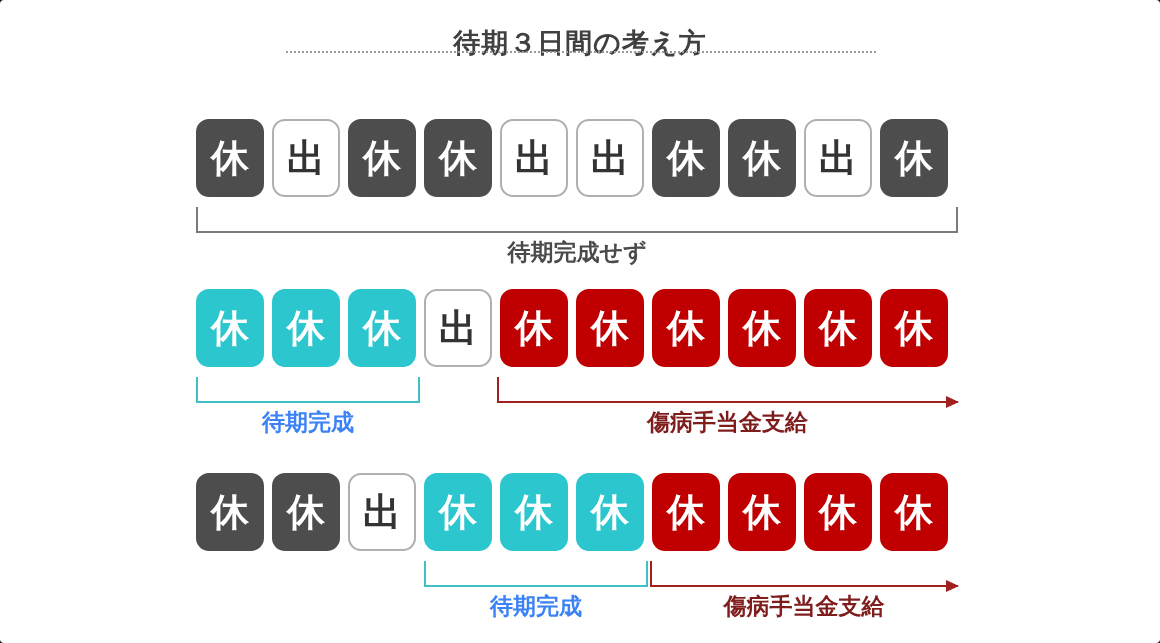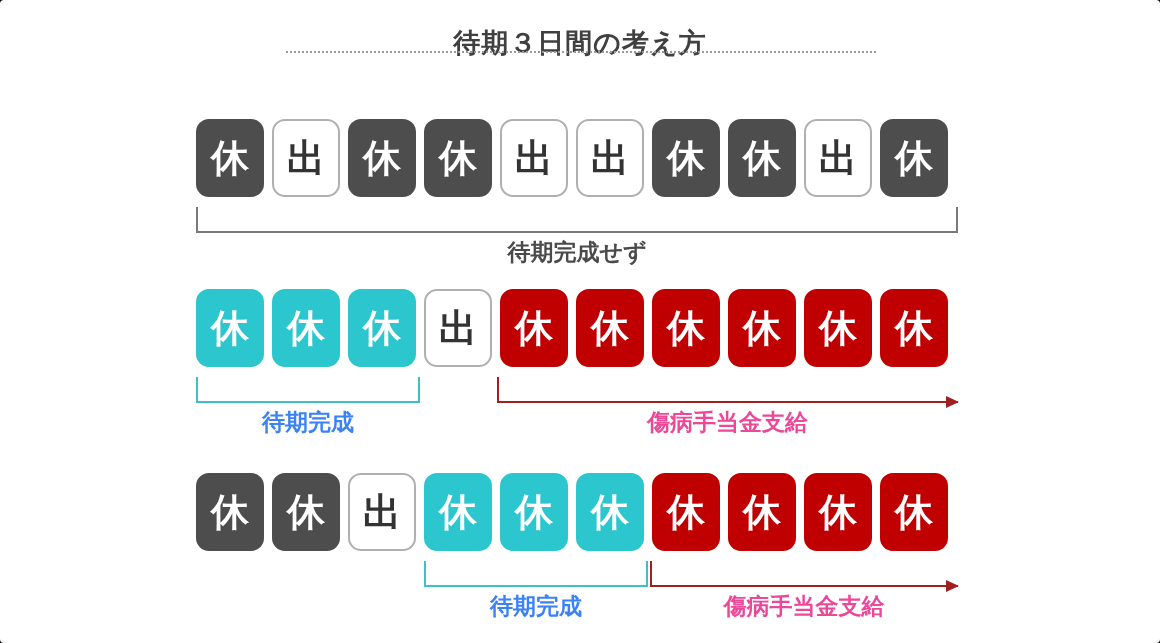--- a/index.html
+++ b/index.html
@@ -134,21 +134,21 @@
   .caption {
     position: absolute;
     font-size: 23px;
     font-weight: bold;
     text-align: center;
     line-height: 30px;
     white-space: nowrap;
   }
   .caption.gray { color: #4a4a4a; }
   .caption.teal { color: #3b82f6; }
-  .caption.red  { color: #ec4899; }
+  .caption.red  { color: #7f1d1d; }
 </style>
 </head>
 <body>
 
 <div id="card">
 
   <div id="title-block">
     <div id="title-text">待期３日間の考え方</div>
   </div>
   <div id="title-rule"></div>

